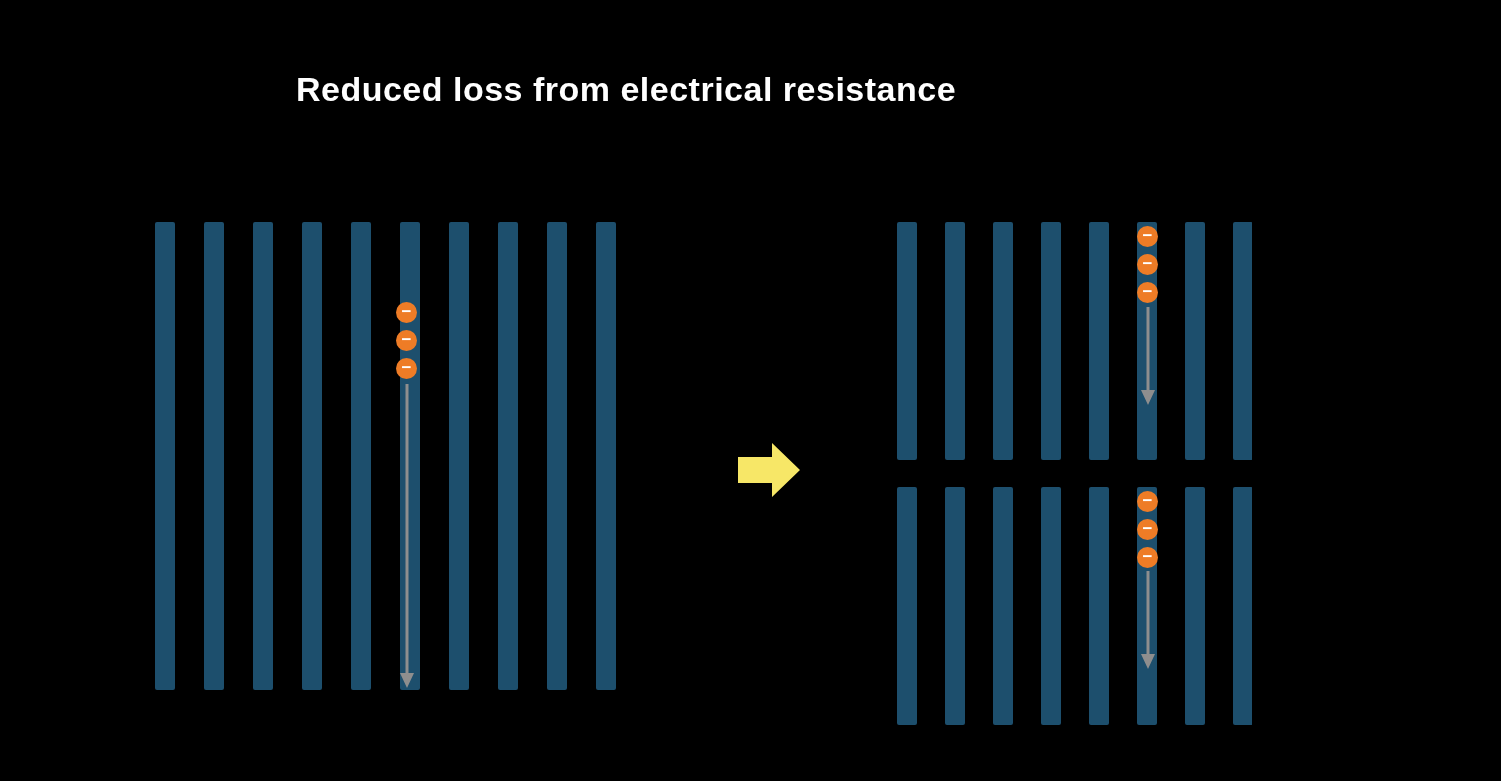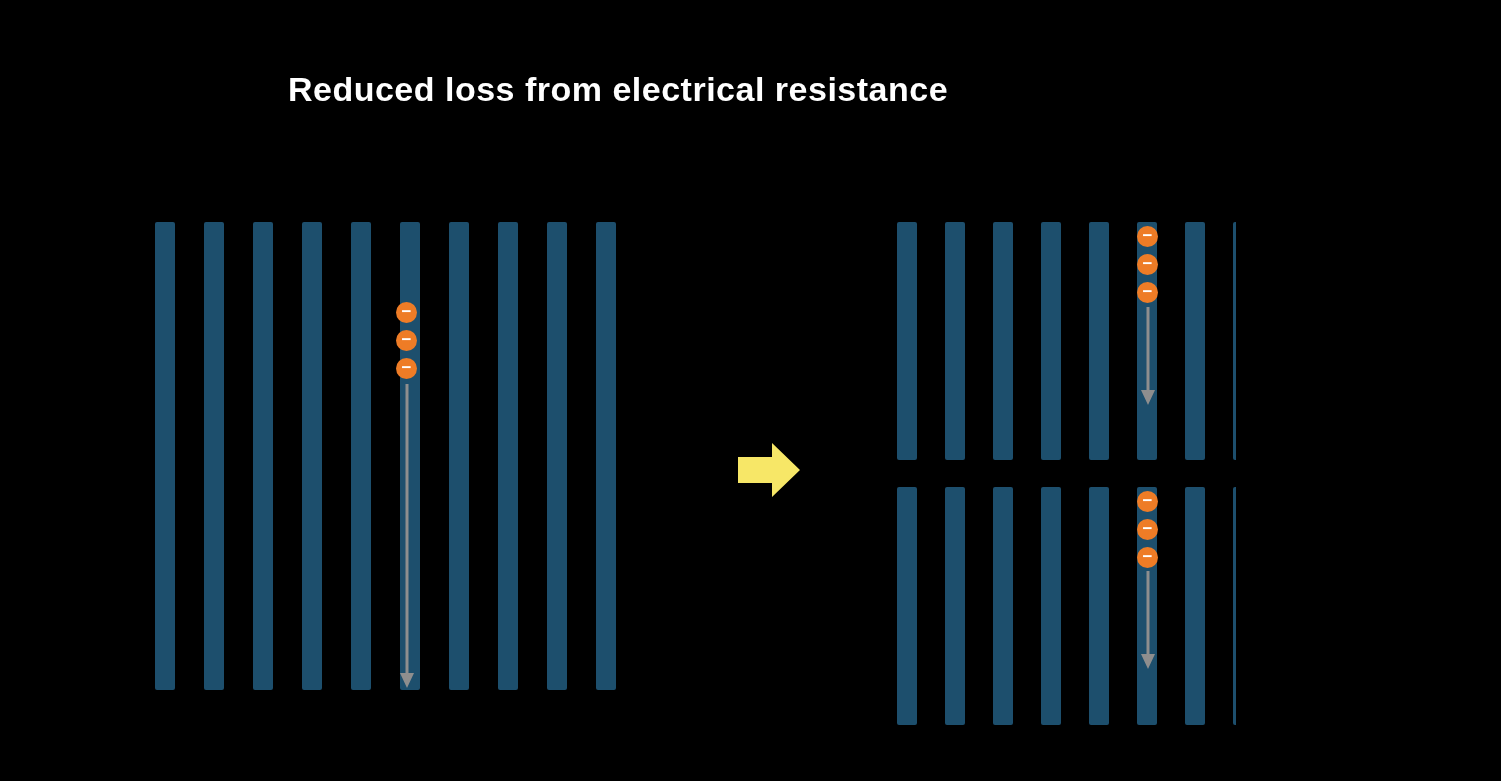--- a/index.html
+++ b/index.html
@@ -7,20 +7,21 @@
     padding: 0;
     background: #000;
   }
   .canvas {
     position: relative;
     width: 1236px;
     height: 781px;
     background: var(--background, #000);
     overflow: hidden;
     font-family: "Liberation Sans", sans-serif;
+    padding-left: 16px;
   }
   .title {
     position: absolute;
     top: 70px;
     left: 0;
     width: 100%;
     margin: 0;
     text-align: center;
     color: var(--title-text, #fff);
     font-size: 34px;

